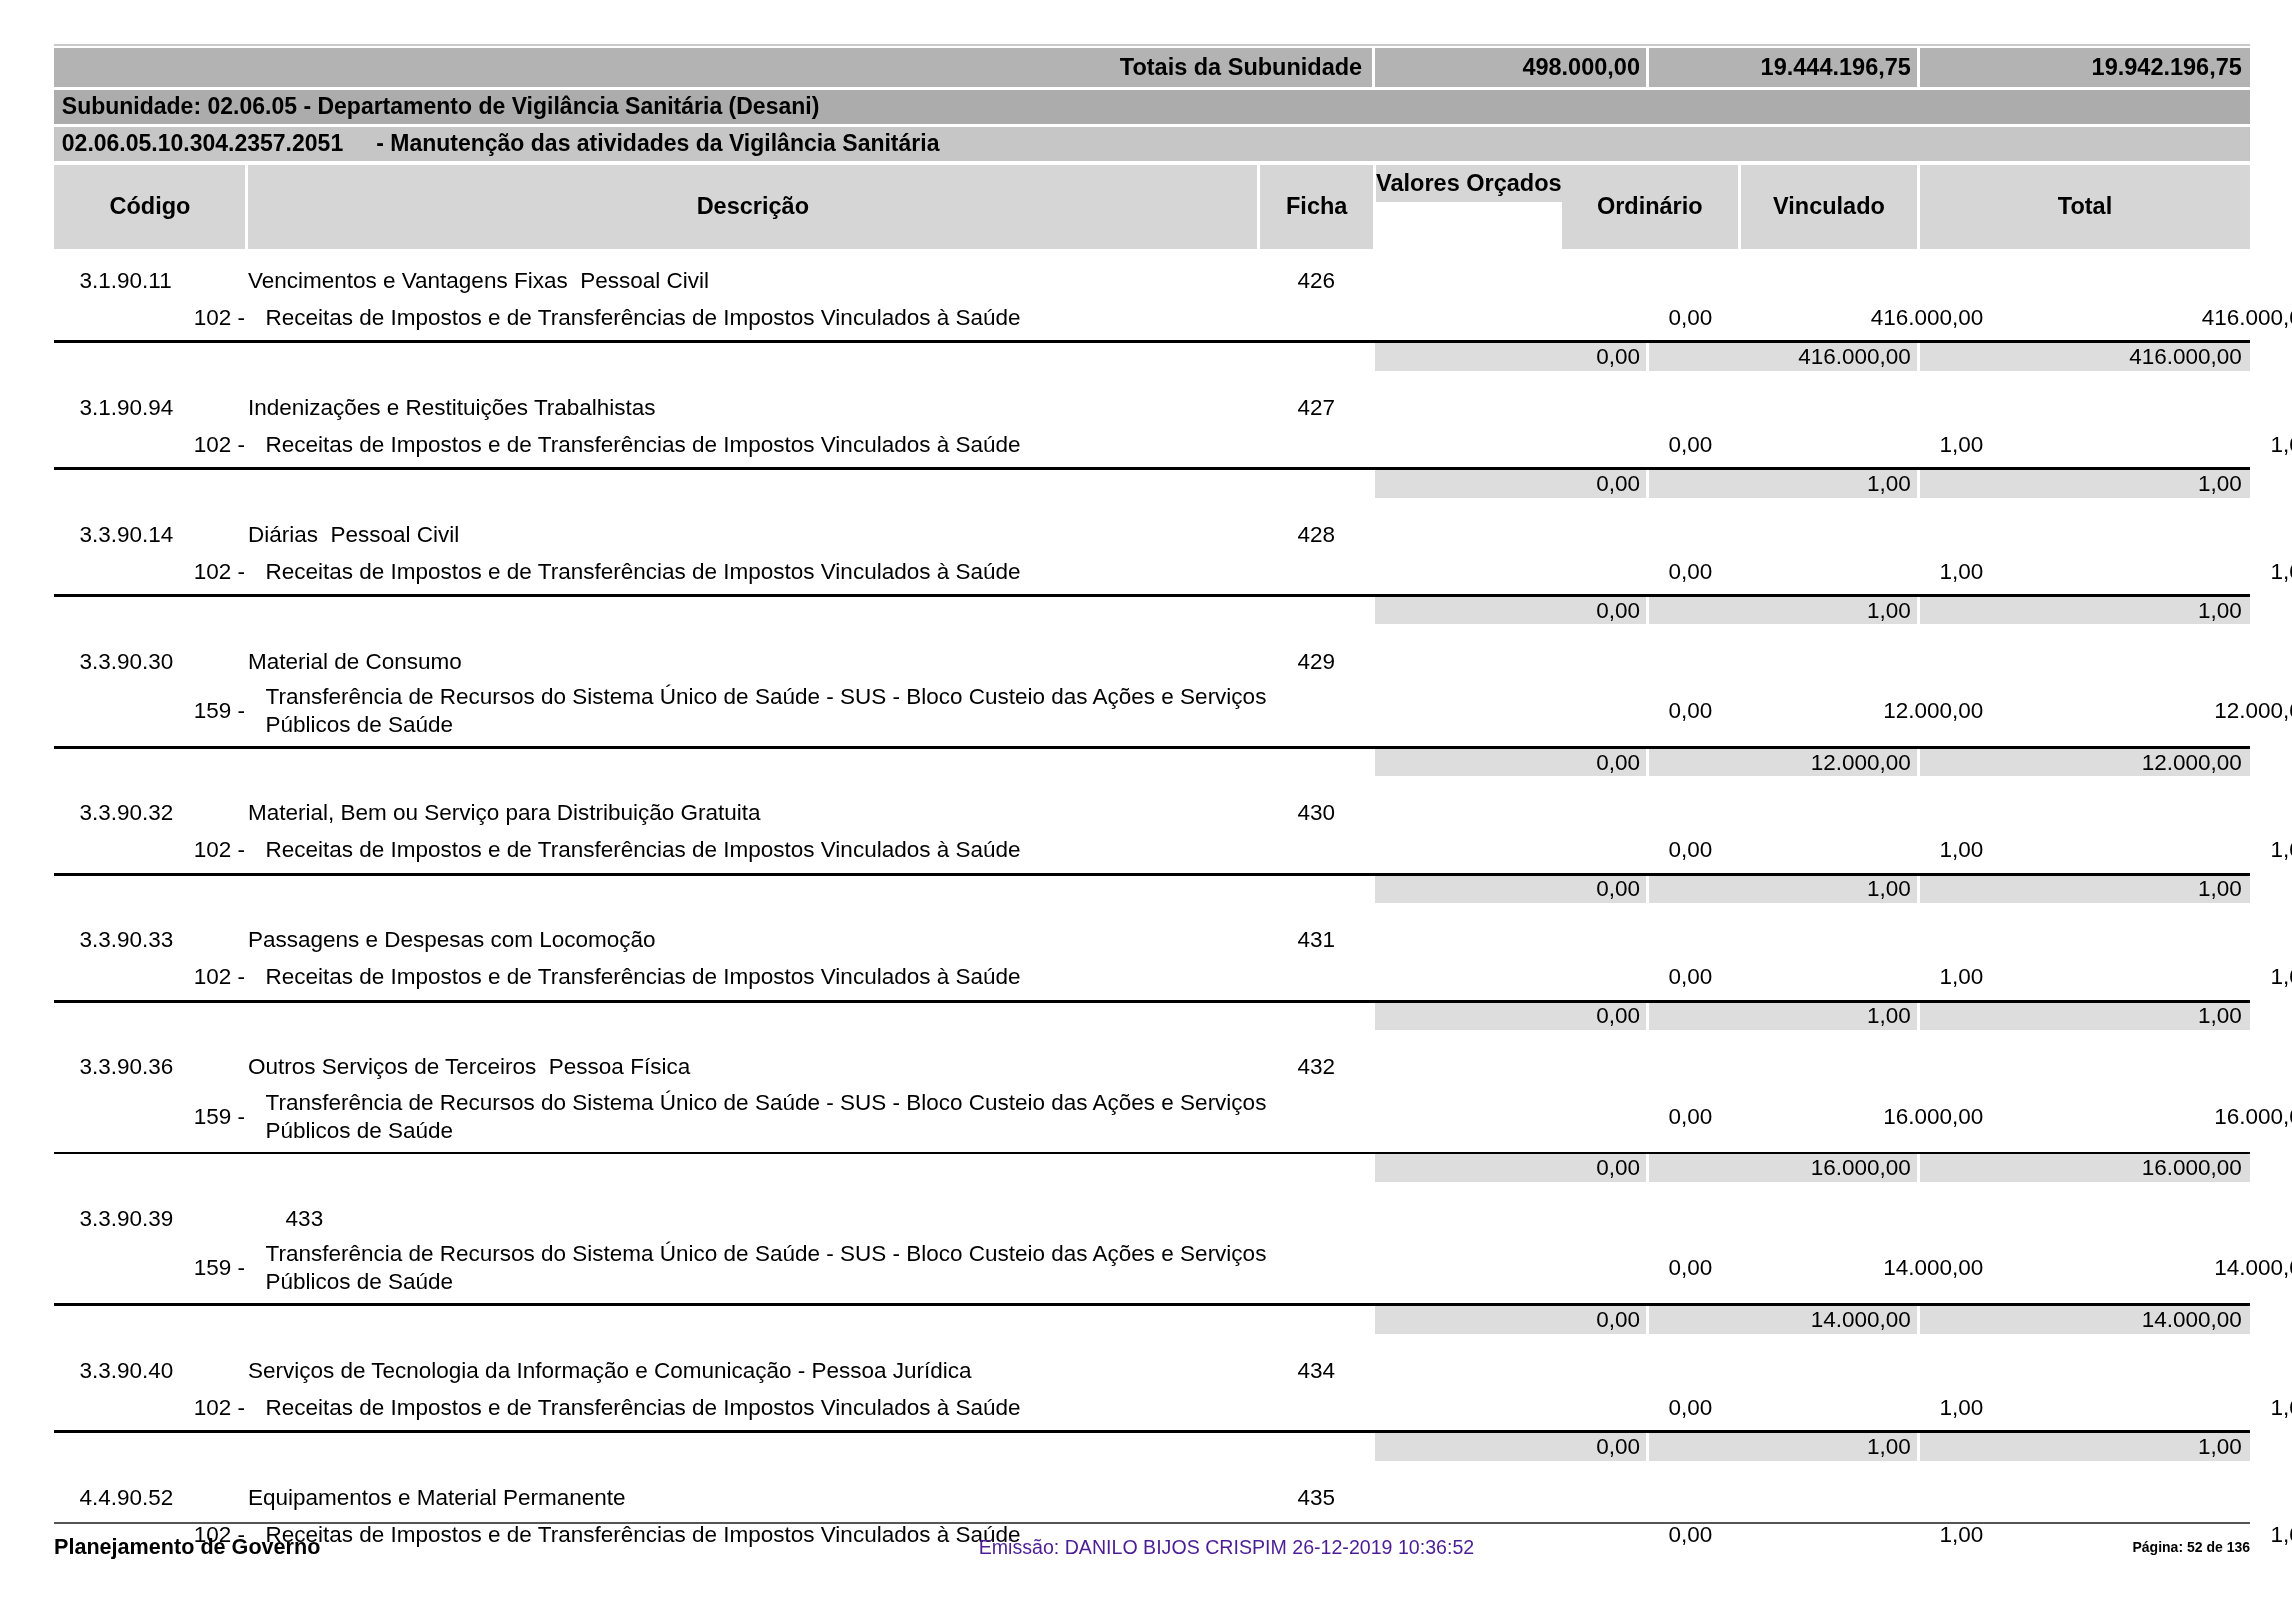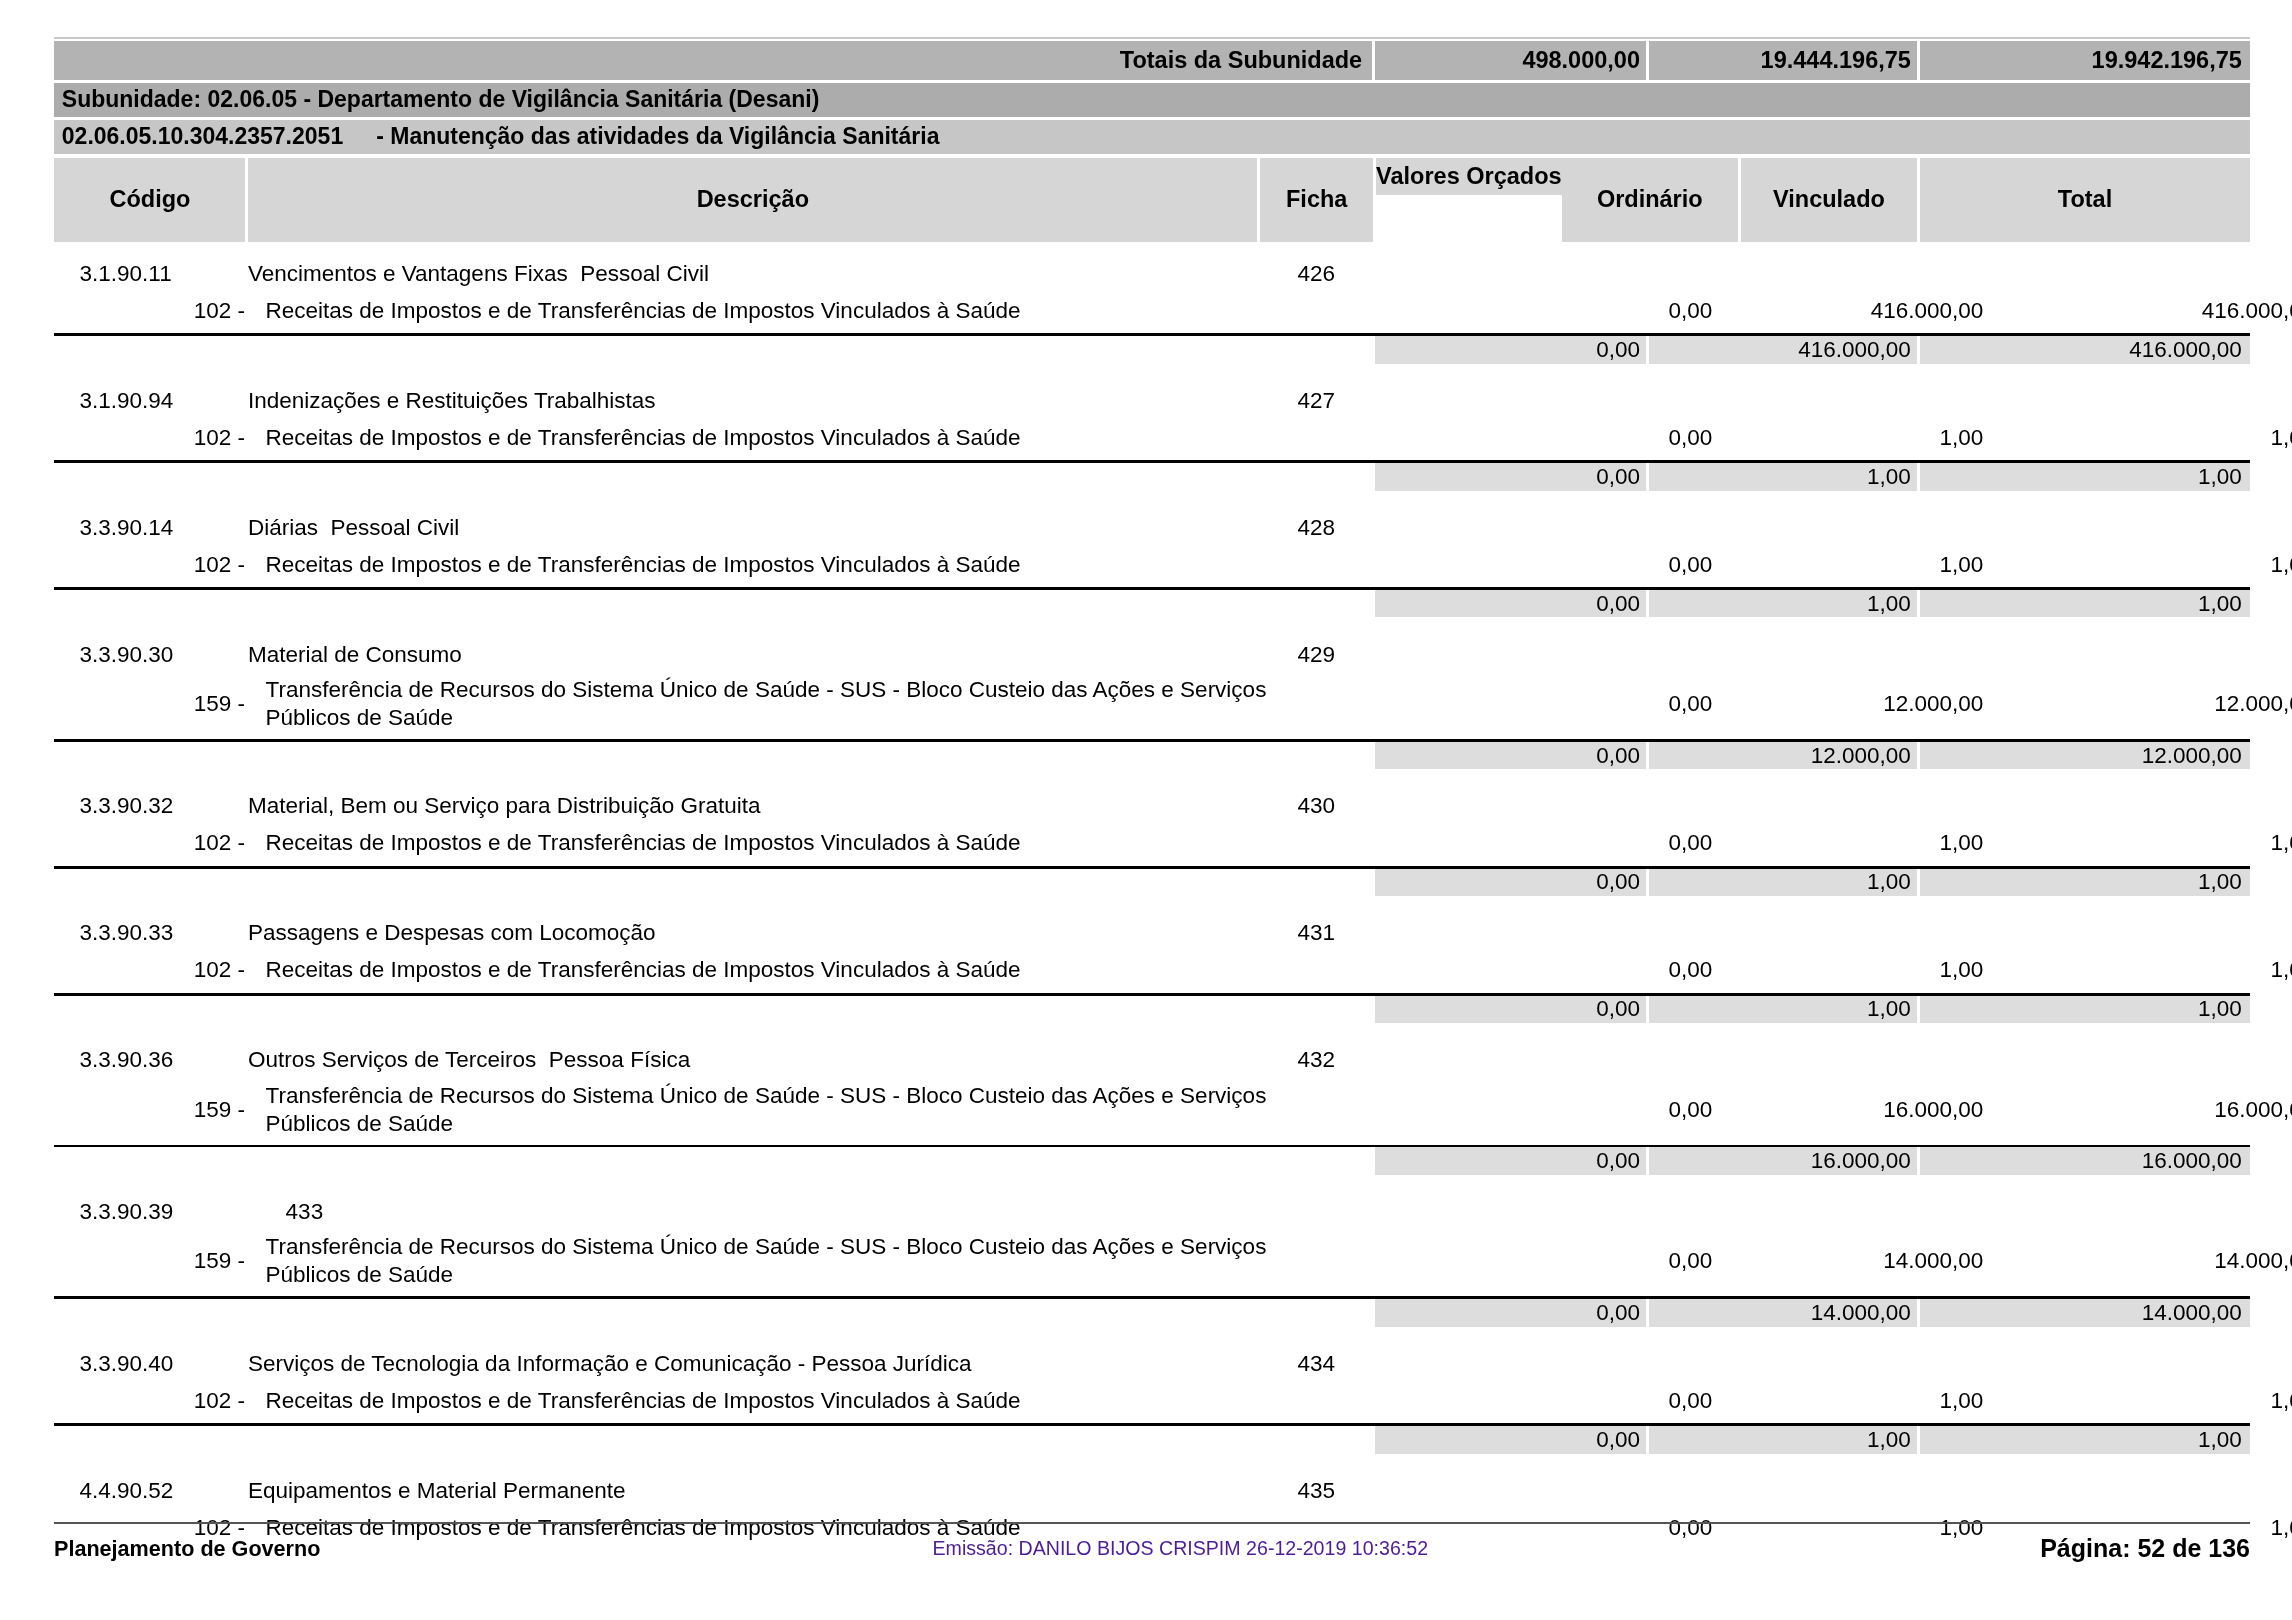--- a/index.html
+++ b/index.html
@@ -4,21 +4,21 @@
 <style>
   html,body{margin:0;padding:0;background:#fff;}
   .page{
     position:relative;
     width:2293px;height:1620px;
     background:#ffffff;
     font-family:"Liberation Sans", sans-serif;
     color:#000;
     overflow:hidden;
   }
-  .content{position:absolute;left:54px;top:37px;width:2196px;}
+  .content{position:absolute;left:54px;top:44px;width:2196px;}
   .topline{height:2px;background:#c9c9c9;margin-bottom:2px;}
 
   
   .row{display:flex;column-gap:2.9px;}
   .c-cod{flex:0 0 191px;box-sizing:border-box;}
   .c-desc{flex:0 0 1009px;box-sizing:border-box;}
   .c-ficha{flex:0 0 113px;box-sizing:border-box;text-align:center;}
   .c-ord{flex:0 0 271px;box-sizing:border-box;}
   .c-vinc{flex:0 0 268px;box-sizing:border-box;}
   .c-tot{flex:0 0 330px;box-sizing:border-box;}
@@ -63,21 +63,21 @@
   .thickline{height:2.9px;background:#000;}
   .subtotal-row{height:27.4px;align-items:center;}
   .sub-spacer{flex:0 0 1318px;}
   .scell{background:#dddddd;height:27.4px;display:flex;align-items:center;justify-content:flex-end;}
 
   
   .footline{position:absolute;left:54px;top:1522px;width:2196px;height:2px;background:#555;}
   .footer{position:absolute;left:54px;top:1534px;width:2196px;display:flex;align-items:center;}
   .footer .fl{font-weight:bold;font-size:21.6px;flex:0 0 auto;}
   .footer .fc{flex:1;text-align:center;font-size:19.6px;color:#4c1d95;}
-  .footer .fr{font-weight:bold;font-size:25px;flex:0 0 auto;}
+  .footer .fr{font-weight:bold;font-size:14px;flex:0 0 auto;}
 </style>
 </head>
 <body>
 
 <div class="page">
   <div class="content">
 
     <div class="topline"></div>
 
     <div class="row totals-row">

